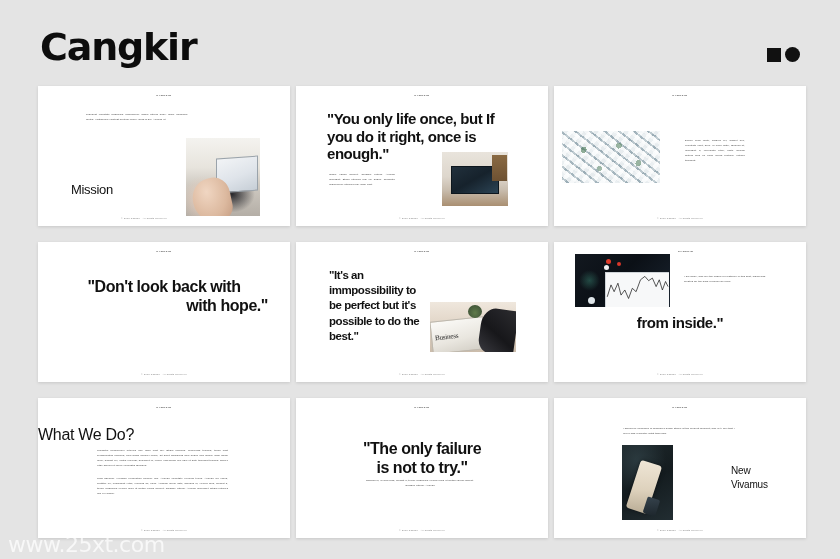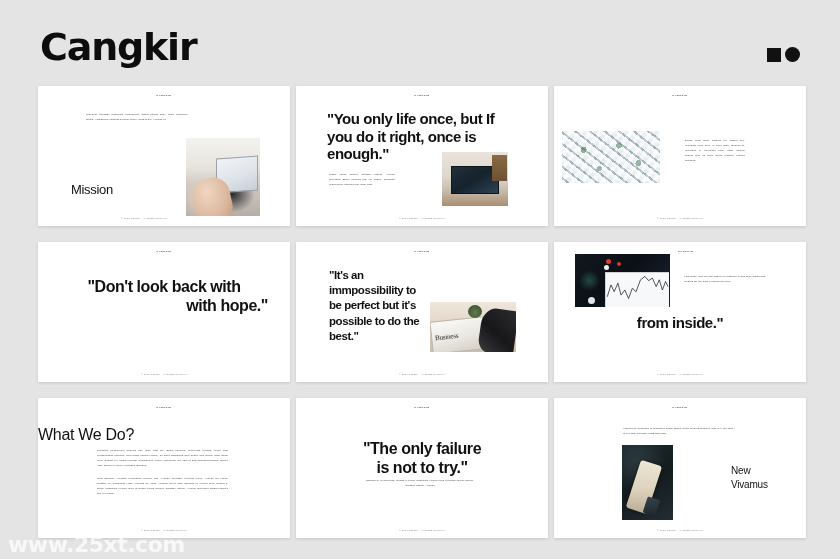--- a/index.html
+++ b/index.html
@@ -240,21 +240,21 @@
     transform: rotate(18deg);
     border-radius: 2px;
   }
 
   
   .watermark {
     position: absolute;
     left: 8px;
     bottom: 2px;
     font-size: 22px;
-    font-weight: bold;
+    font-weight: normal;
     color: rgba(255,255,255,0.72);
     letter-spacing: -0.5px;
     font-family: "DejaVu Sans", sans-serif;
   }
 </style>
 </head>
 <body>
 
 <div class="header">
   <div class="brand-title">Cangkir</div>

